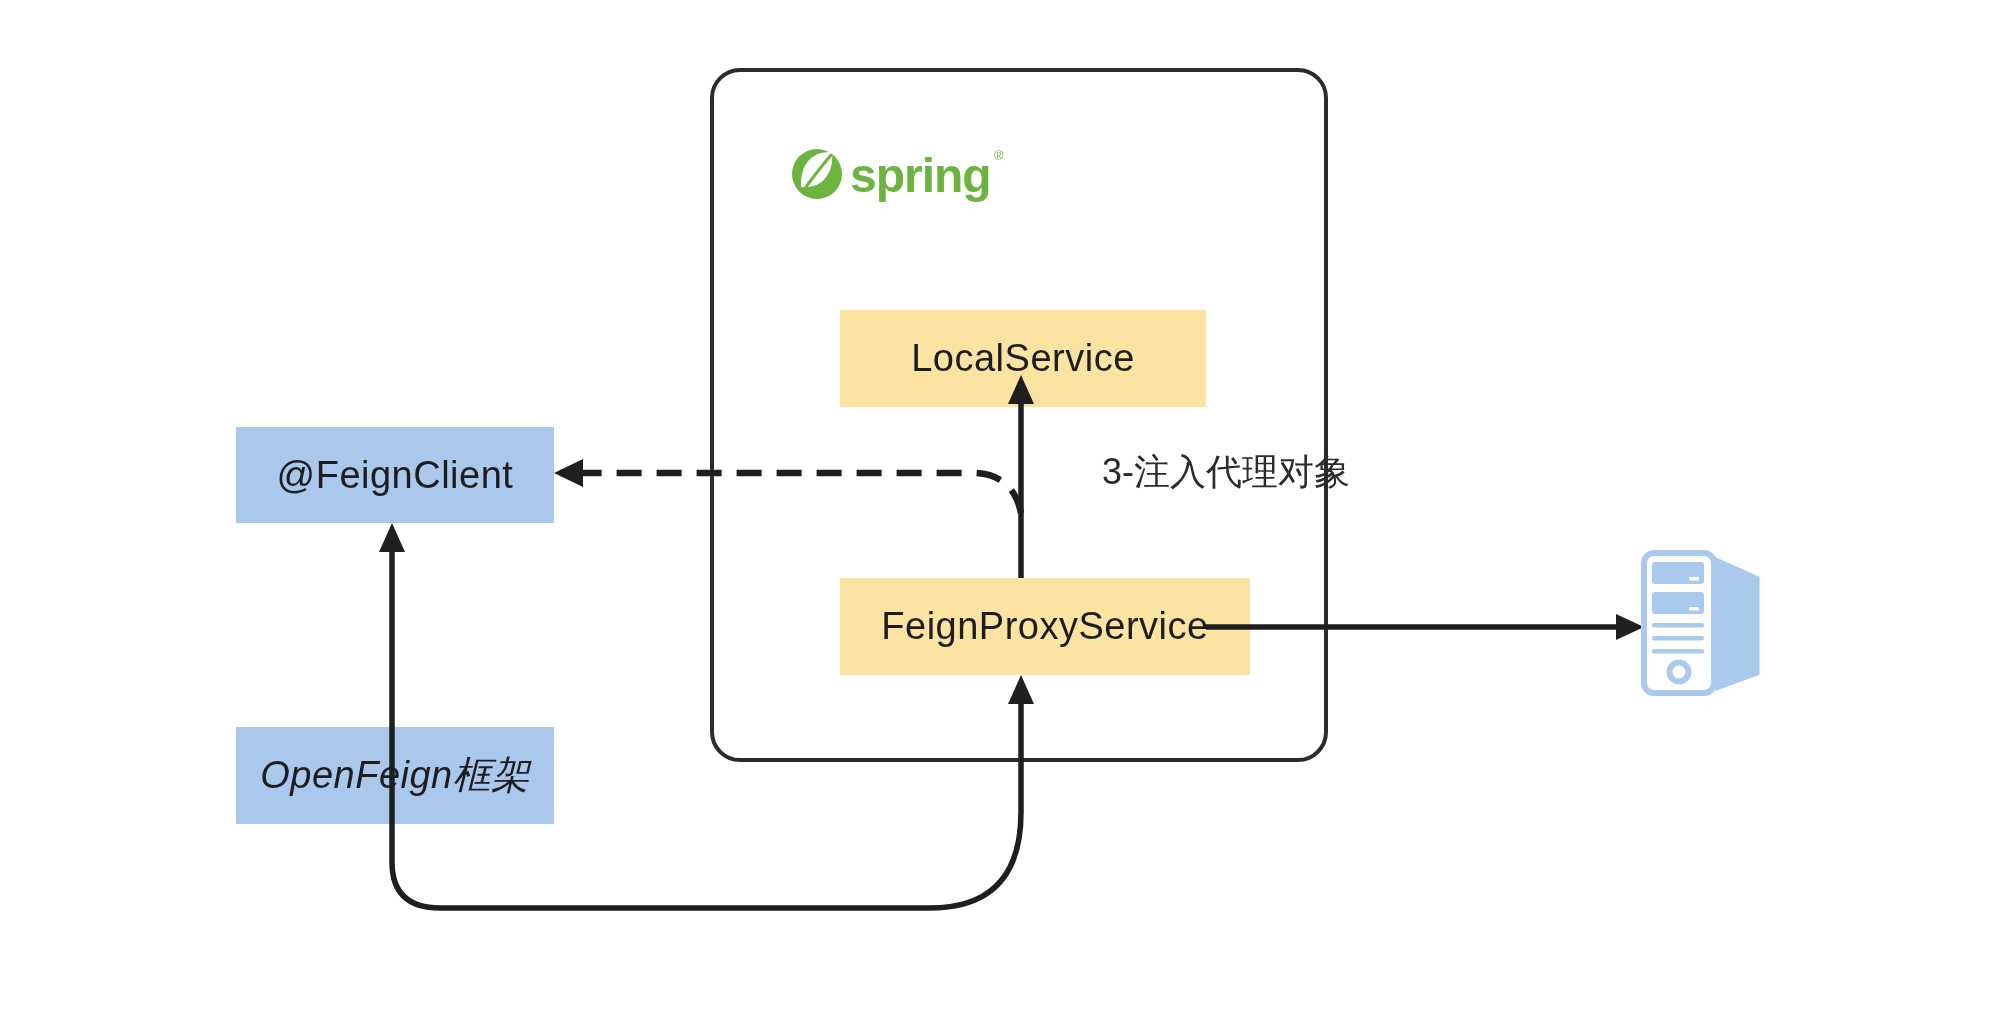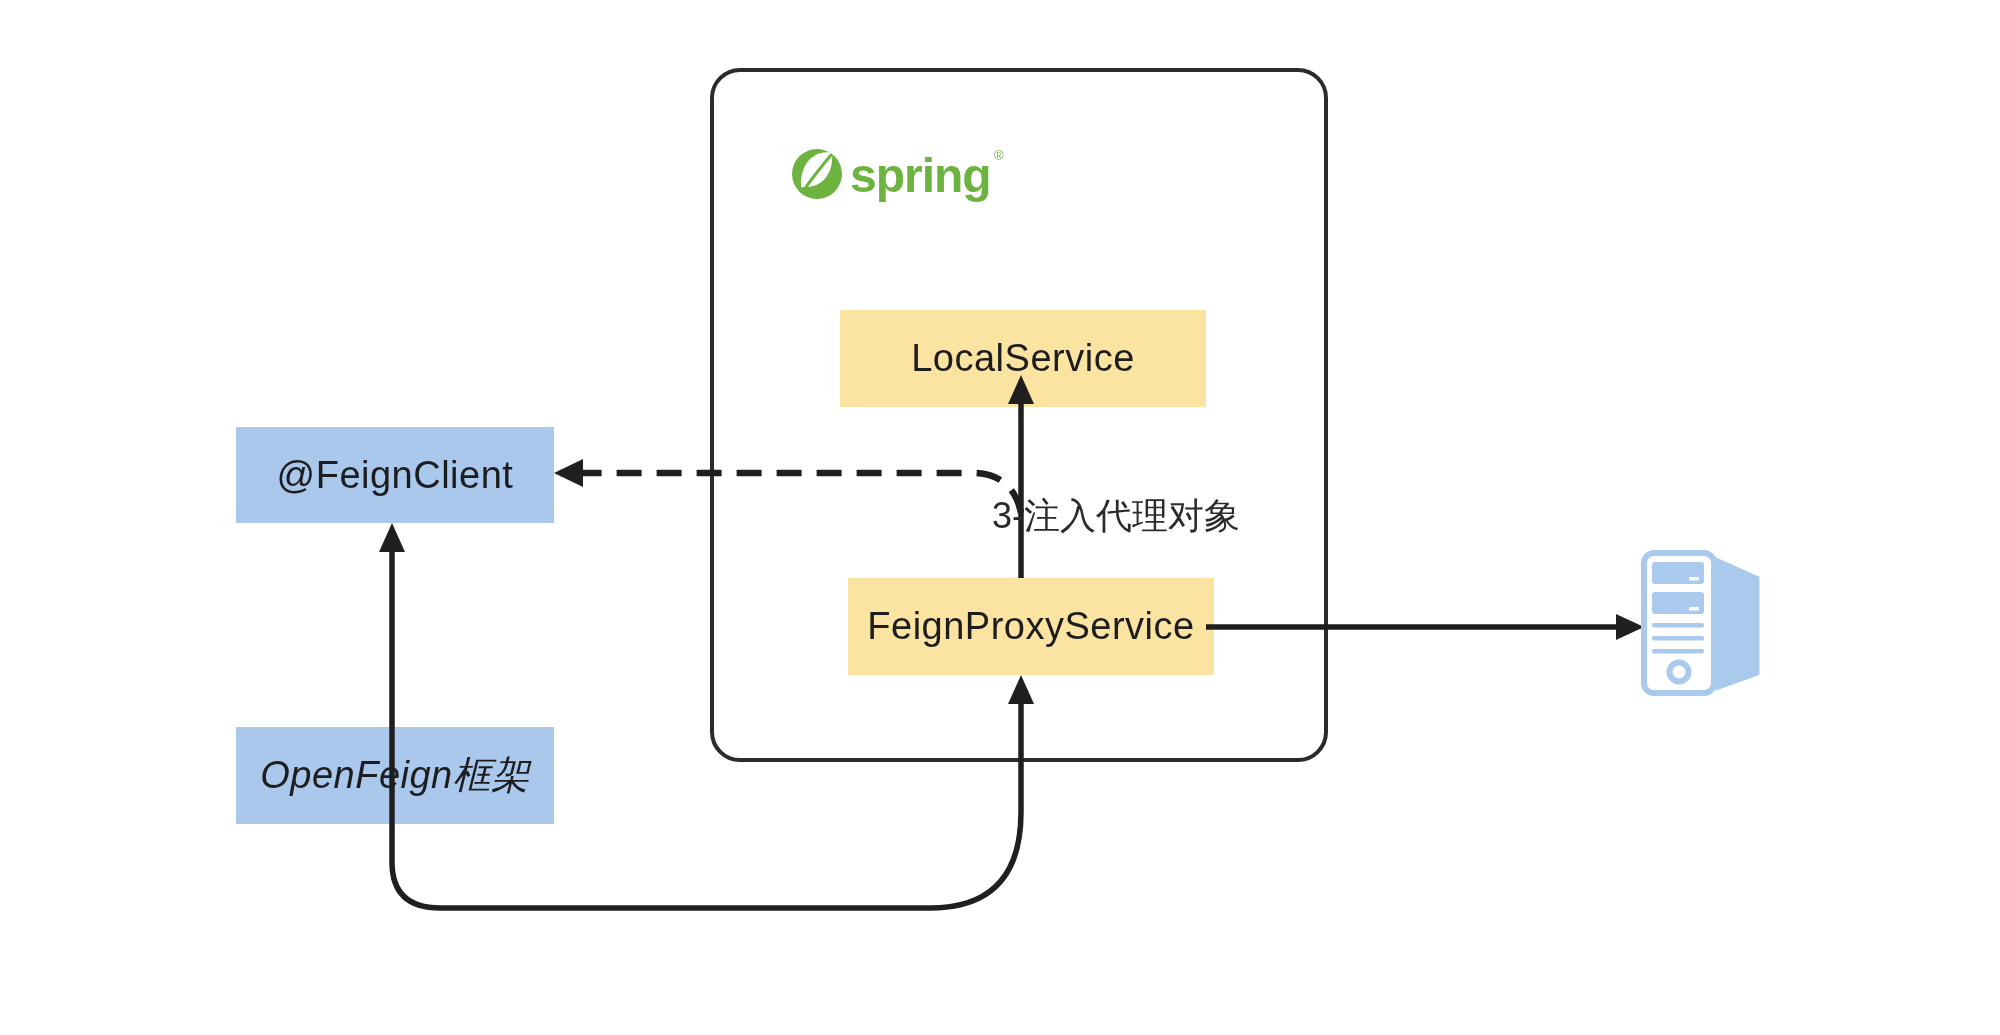--- a/index.html
+++ b/index.html
@@ -28,33 +28,33 @@
     position:relative;z-index:3;
     font-size:38px;color:#1d1d1f;
     letter-spacing:0.5px;
     white-space:nowrap;
   }
   .node.blue{background:#a9c8ec;}
   .node.yellow{background:#fbe3a1;}
   #box-feign-client{left:236px;top:427px;width:318px;height:96px;}
   #box-openfeign{left:236px;top:727px;width:318px;height:97px;font-style:italic;}
   #box-local-service{left:840px;top:274px;width:366px;height:97px;margin-top:36px;}
-  #box-feign-proxy{left:840px;top:578px;width:366px;height:97px;margin-left:8px;}
+  #box-feign-proxy{left:840px;top:578px;width:410px;height:97px;}
   .edge-layer{
     position:absolute;left:0;top:0;width:2000px;height:1035px;
     z-index:2;pointer-events:none;
   }
   .step-label{
     position:absolute;z-index:4;
     font-size:36px;color:#2b2b2b;
     white-space:nowrap;
   }
   #label-step1{left:408px;top:612px;}
   #label-step2{left:600px;top:928px;}
-  #label-step3{left:992px;top:448px;margin-top:44px;}
+  #label-step3{left:1102px;top:448px;}
   #label-step4{left:1378px;top:660px;}
   .spring-logo{
     position:absolute;left:788px;top:136px;z-index:3;
   }
   .server-icon{
     position:absolute;left:1638px;top:546px;z-index:3;
   }
 </style>
 </head>
 <body>

